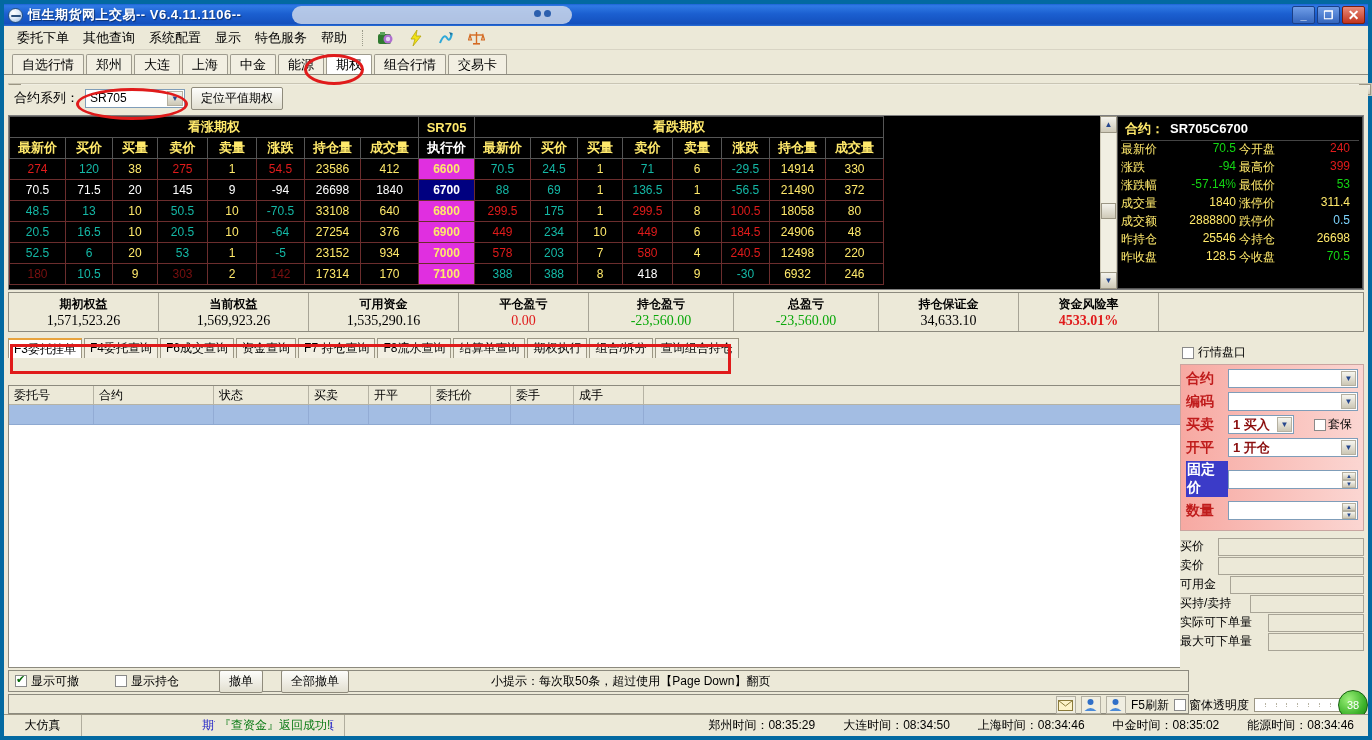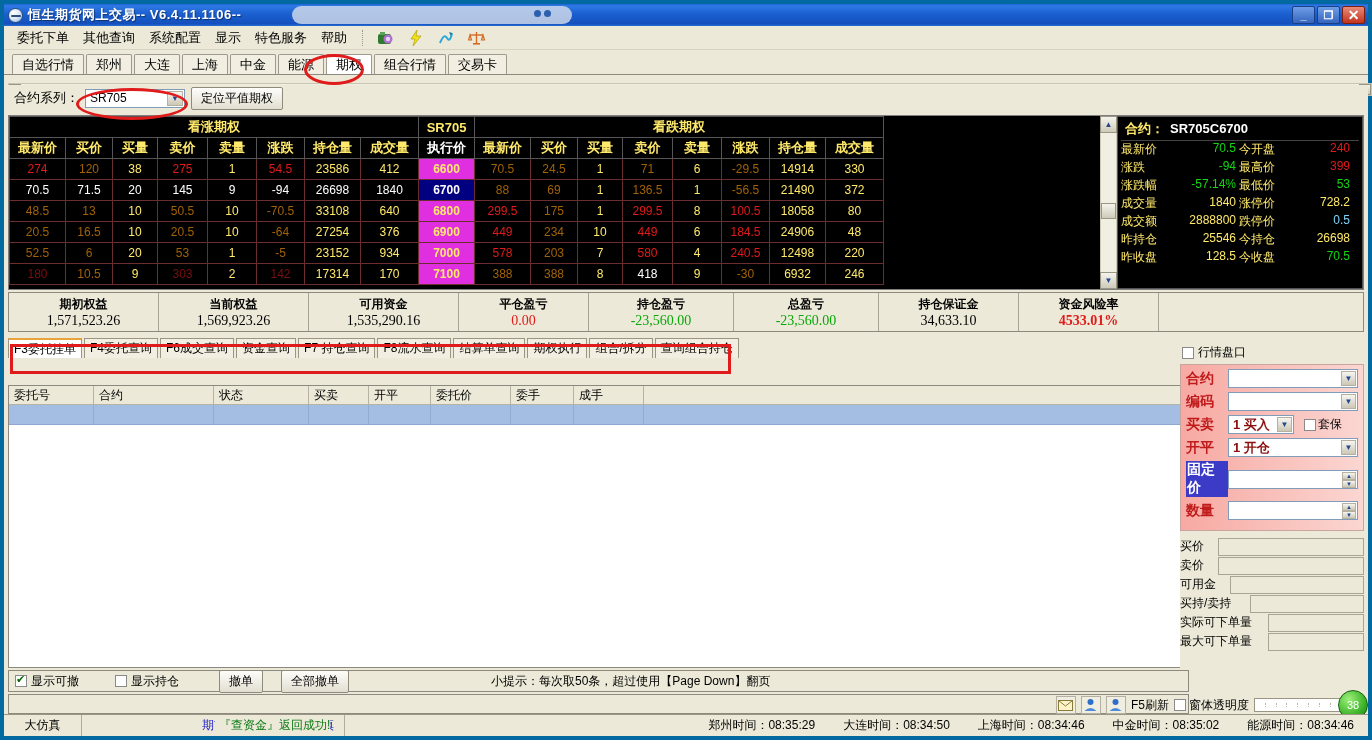--- a/index.html
+++ b/index.html
@@ -139,21 +139,21 @@
   }
 
   table.opt { border-collapse: collapse; font-size: 12px; table-layout: fixed; }
   table.opt td, table.opt th { border: 1px solid #6b2d2d; padding: 0; text-align: center; height: 21px; }
   .opt-title { background:#000; color:#ffe96b; font-size:13px; font-weight:bold; border:1px solid #555 !important; height:22px; }
   .opt-head { background:#000; color:#ffe96b; font-weight:bold; font-size:13px; border:1px solid #555 !important; height:22px; }
   .strike-head { background:#000; color:#fff; font-weight:bold; }
   .strike { background:#e02fe0; color:#ffe96b; font-weight:bold; }
   .strike.sel { background:#000080; color:#fff; font-weight:bold; }
   .num-r { color:#e01b1b; }
-  .num-g { color:#a16207; }
+  .num-g { color:#14b8a6; }
   .num-y { color:#ffe96b; }
   .num-w { color:#ffffff; }
   .num-k { color:#7a1010; }
 
   .scrollcol {
     width: 18px; background: #ece9d8; display: flex; flex-direction: column;
     border-left: 1px solid #000;
   }
   .sb-btn {
     height: 17px; background: linear-gradient(to bottom,#f4f3ec,#cfcab8);
@@ -251,21 +251,21 @@
   }
   .of-field .spin {
     position:absolute; right:1px; top:1px; width:14px; height:15px;
     display:flex; flex-direction:column;
   }
   .of-field .spin i {
     flex:1; background: linear-gradient(to bottom,#f6f6f0,#ccc7b5); border:1px solid #b5b0a0;
     font-size:6px; display:flex; align-items:center; justify-content:center; color:#26478d; font-style:normal;
   }
   .sel-val { font-weight:bold; font-size:13px; color:#8b0f0f; }
-  .hedge { display:flex; align-items:center; gap:2px; font-size:12px; color:#000; margin-left:10px;justify-content:flex-end; }
+  .hedge { display:flex; align-items:center; gap:2px; font-size:12px; color:#000; margin-left:20px;justify-content:flex-end; }
   .placebtn {
     margin-left:auto; margin-top:3px;
     width:82px; height:24px;
     background: linear-gradient(to bottom,#fdfdfb,#dcd8c8);
     border:1px solid #6d6a5c; font-size:13px;
     display:flex; align-items:center; justify-content:center;
   }
   .rp-info { margin-top:6px; font-size:12px; }
   .rp-info .r { display:flex; align-items:center; height:19px; }
   .rp-info .r span.l { white-space:nowrap; padding-right:3px; }
@@ -568,21 +568,21 @@
           <div class="val" style="color:#13d613">-94</div>
           <div class="lab">最高价</div>
           <div class="val" style="color:#e01b1b">399</div>
           <div class="lab">涨跌幅</div>
           <div class="val" style="color:#13d613">-57.14%</div>
           <div class="lab">最低价</div>
           <div class="val" style="color:#13d613">53</div>
           <div class="lab">成交量</div>
           <div class="val" style="color:#ffe96b">1840</div>
           <div class="lab">涨停价</div>
-          <div class="val" style="color:#ffe96b">728.2</div>
+          <div class="val" style="color:#ffe96b">311.4</div>
           <div class="lab">成交额</div>
           <div class="val" style="color:#ffe96b">2888800</div>
           <div class="lab">跌停价</div>
           <div class="val" style="color:#7dd3fc">0.5</div>
           <div class="lab">昨持仓</div>
           <div class="val" style="color:#ffe96b">25546</div>
           <div class="lab">今持仓</div>
           <div class="val" style="color:#ffe96b">26698</div>
           <div class="lab">昨收盘</div>
           <div class="val" style="color:#ffe96b">128.5</div>

